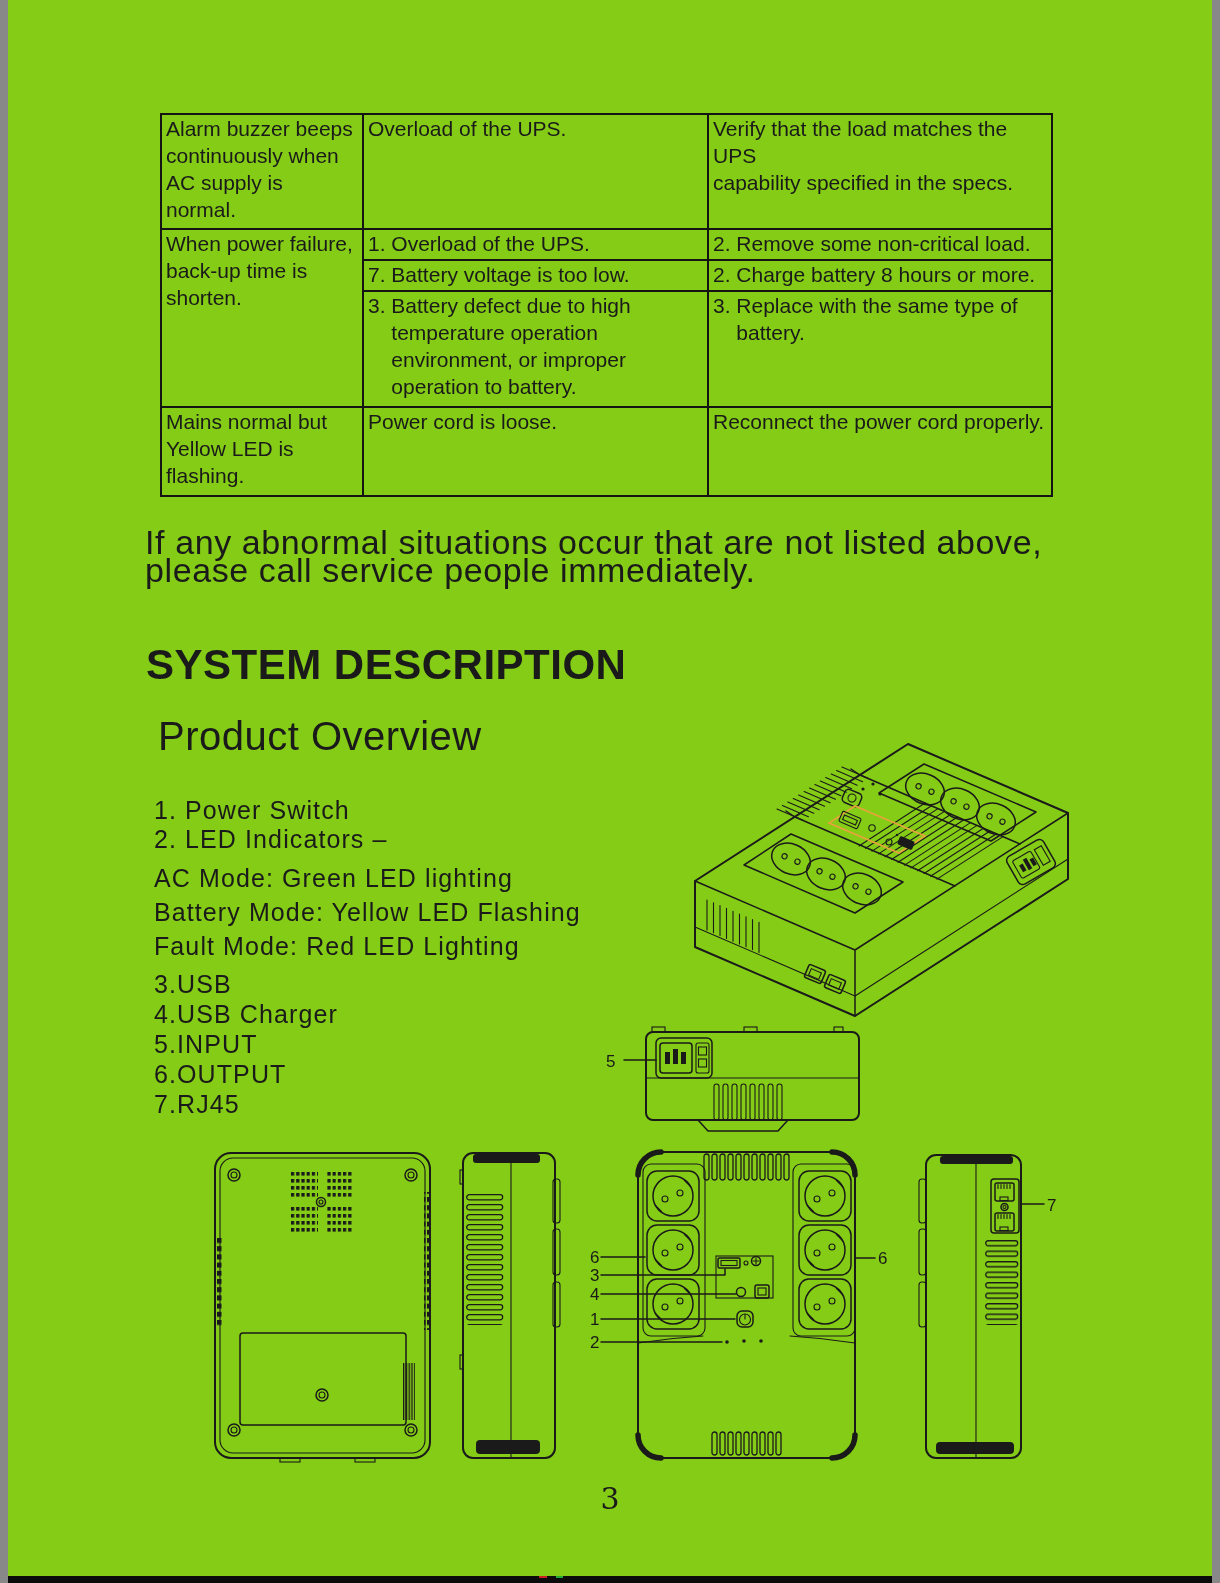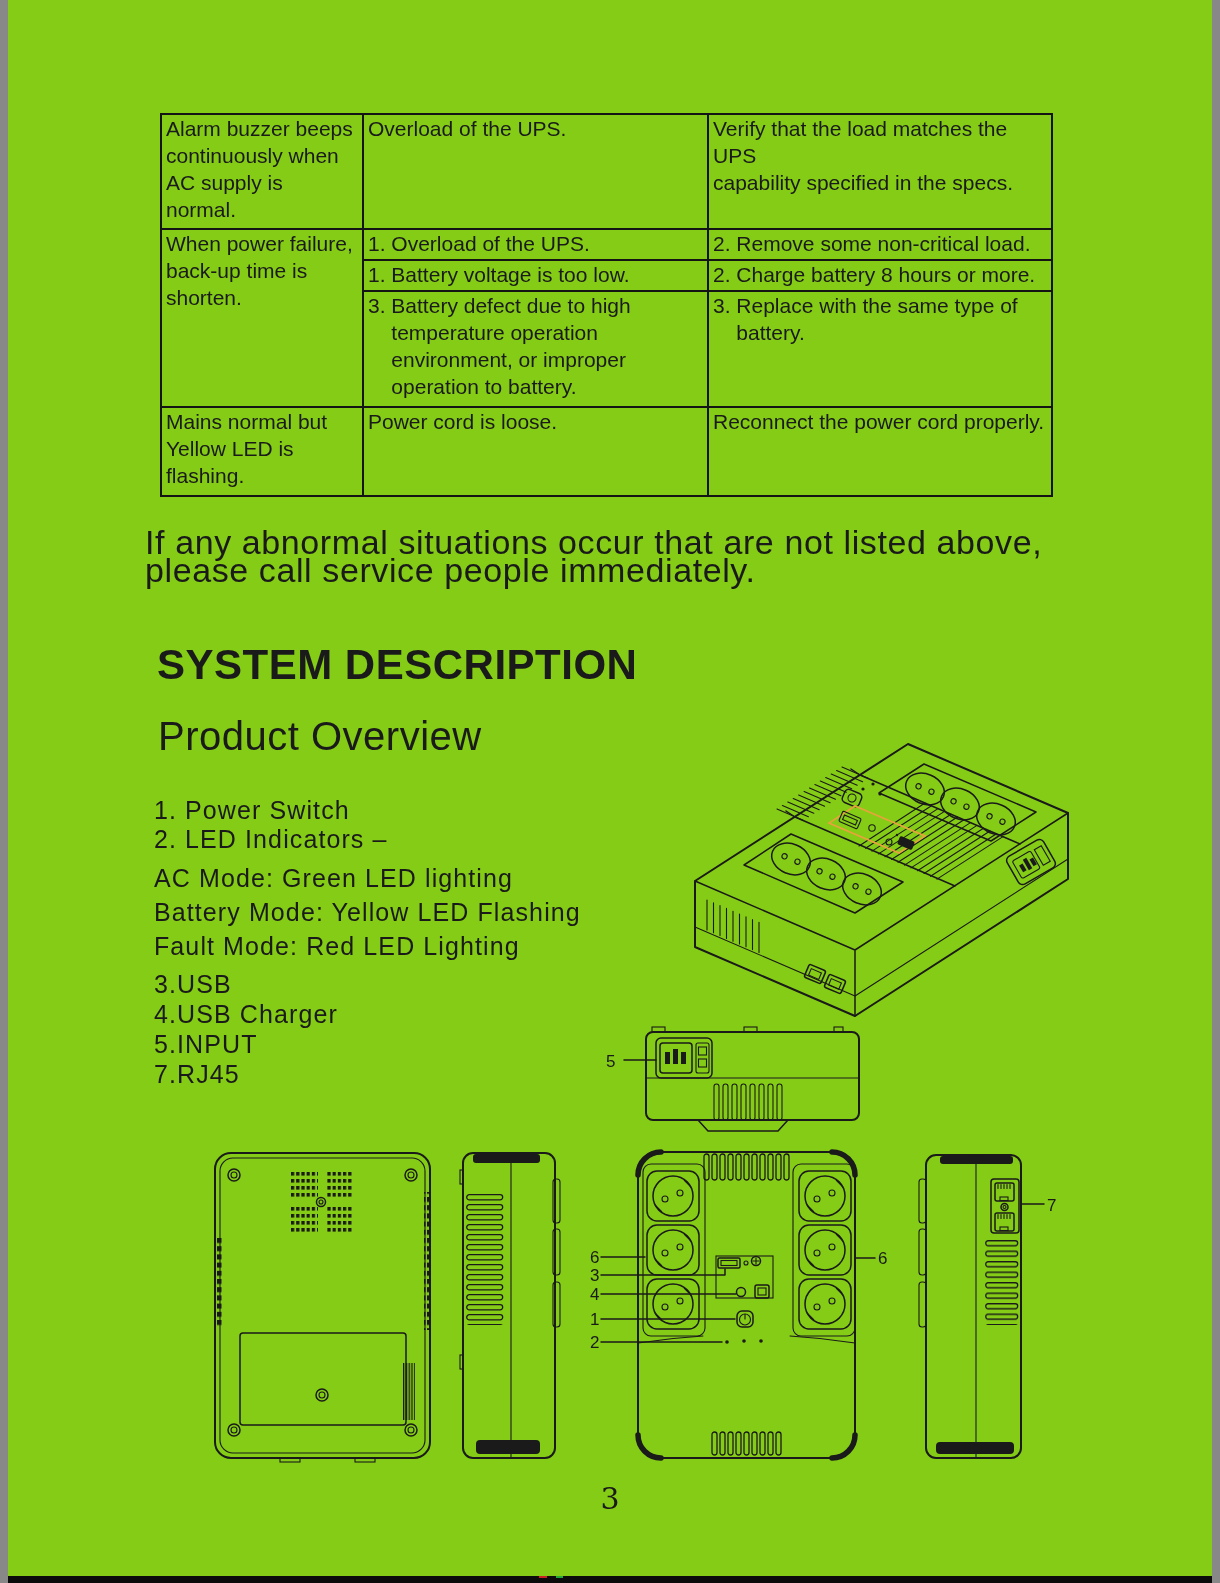--- a/index.html
+++ b/index.html
@@ -21,21 +21,21 @@
   .col-problem{width:191px;}
   .col-cause{width:334px;}
   .col-solution{width:333px;}
   .r1{height:115px;} .r2a{height:31px;} .r2b{height:31px;} .r2c{height:116px;} .r3{height:89px;}
   
   .note{
     position:absolute;left:137px;top:528px;width:905px;
     font-size:34px;line-height:28px;letter-spacing:0.6px;
   }
   .h1{
-    position:absolute;left:149px;top:641px;
+    position:absolute;left:138px;top:641px;
     font-size:42px;font-weight:bold;letter-spacing:0.5px;white-space:nowrap;
   }
   .h2{
     position:absolute;left:150px;top:714px;
     font-size:40px;font-weight:normal;letter-spacing:0.5px;white-space:nowrap;
   }
   .overview{position:absolute;left:146px;top:796px;width:480px;font-size:25px;letter-spacing:1.1px;}
   .overview div{line-height:29px;white-space:nowrap;}
   .ov-gap10{margin-top:10px;} .ov-gap5{margin-top:5px;} .ov-gap9{margin-top:9px;} .ov-gap1{margin-top:1px;}
   svg{position:absolute;overflow:visible;}
@@ -69,21 +69,21 @@
 capability specified in the specs.</td>
     </tr>
     <tr class="r2a">
       <td class="col-problem" rowspan="3">When power failure,
 back-up time is
 shorten.</td>
       <td class="col-cause">1. Overload of the UPS.</td>
       <td class="col-solution">2. Remove some non-critical load.</td>
     </tr>
     <tr class="r2b">
-      <td class="col-cause">1. Battery voltage is too low.</td>
+      <td class="col-cause">7. Battery voltage is too low.</td>
       <td class="col-solution">2. Charge battery 8 hours or more.</td>
     </tr>
     <tr class="r2c">
       <td class="col-cause">3. Battery defect due to high
     temperature operation
     environment, or improper
     operation to battery.</td>
       <td class="col-solution">3. Replace with the same type of
     battery.</td>
     </tr>
@@ -104,20 +104,21 @@
 
   <div class="overview">
     <div>1. Power Switch</div>
     <div>2. LED Indicators –</div>
     <div class="ov-gap10">AC Mode: Green LED lighting</div>
     <div class="ov-gap5">Battery Mode: Yellow LED Flashing</div>
     <div class="ov-gap5">Fault Mode: Red LED Lighting</div>
     <div class="ov-gap9">3.USB</div>
     <div class="ov-gap1">4.USB Charger</div>
     <div class="ov-gap1">5.INPUT</div>
+    <div class="ov-gap1">6.OUTPUT</div>
     <div class="ov-gap1">7.RJ45</div>
   </div>
 
   <svg style="left:655px;top:722px" width="420" height="310" viewBox="0 0 420 310">
 
     <path class="ln2" d="M32,159 L245,22 L405,91 L405,157 L192,294 L32,225 Z"></path>
 
     <path class="ln" d="M32,159 L192,228 M192,228 L405,91 M192,228 L192,294"></path>
 
     <path class="thin" d="M32,205 L192,274 M192,274 L405,137"></path>

